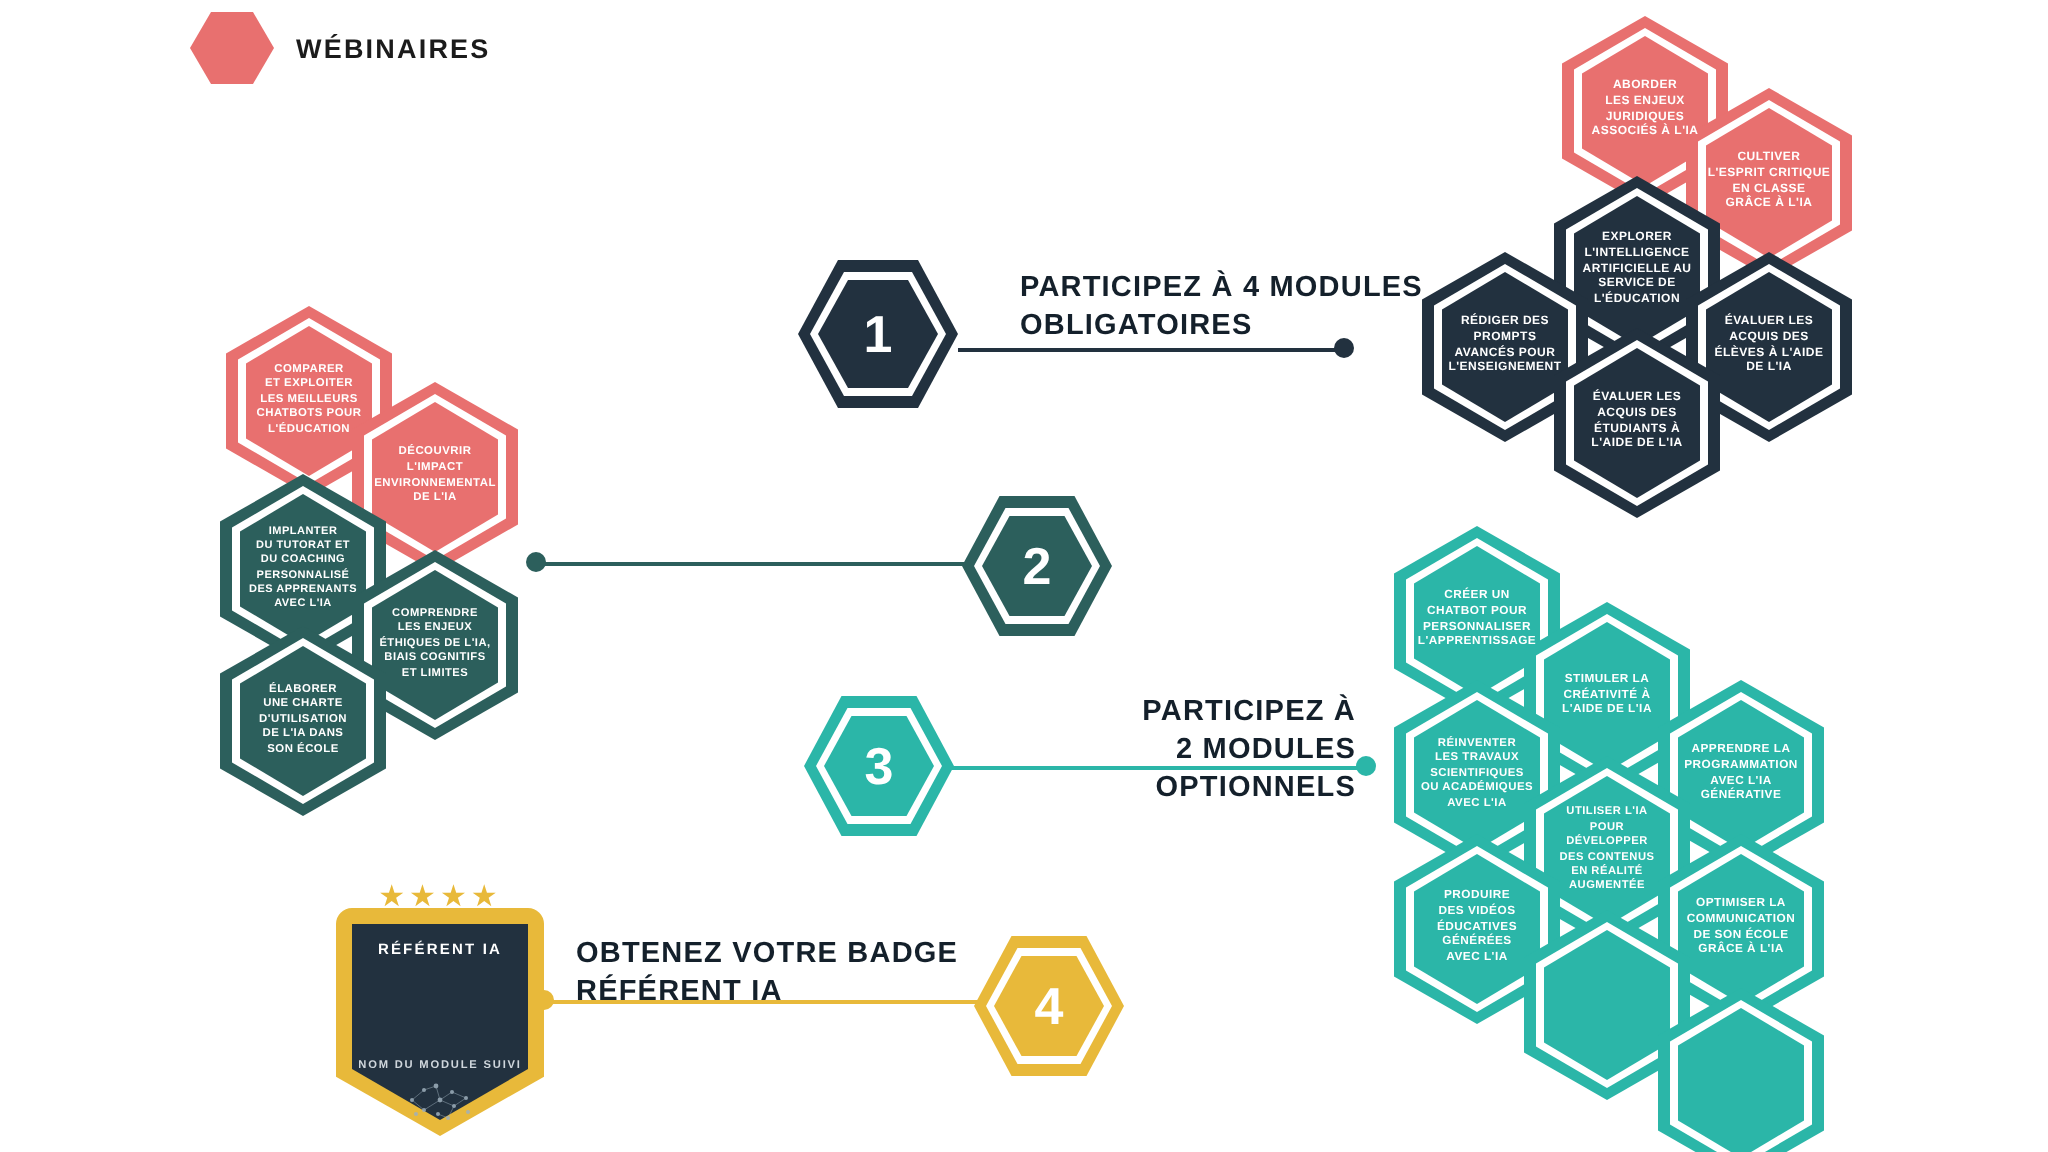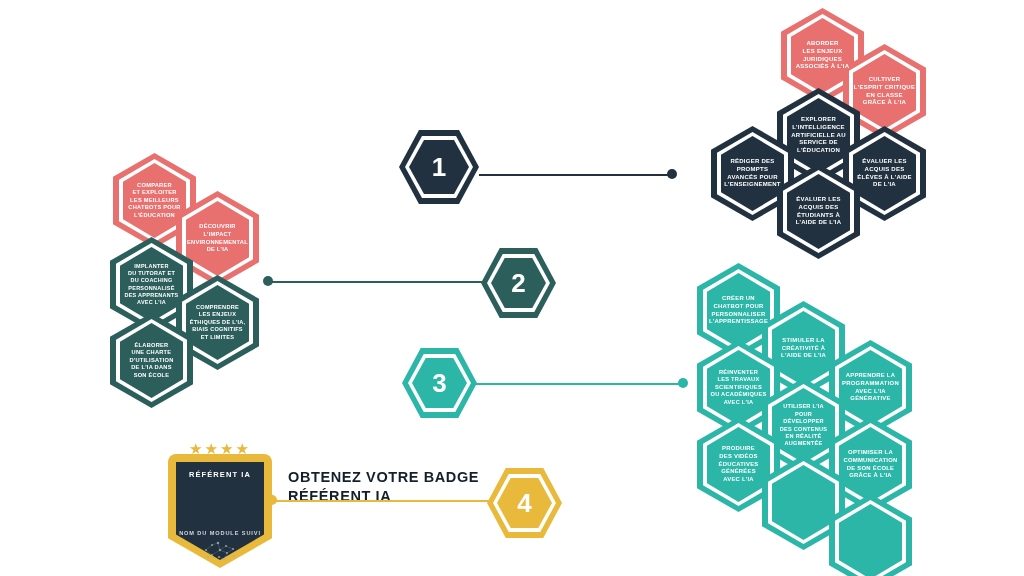--- a/index.html
+++ b/index.html
@@ -61,39 +61,45 @@
     font-family:"DejaVu Sans",sans-serif;}
   .badge-sub{position:absolute;left:0;top:90px;width:104px;text-align:center;
     color:#cfd6dc;font-size:5.6px;font-weight:bold;letter-spacing:.9px;z-index:6;}
   .badge-dots{position:absolute;left:32px;top:100px;width:40px;height:20px;z-index:6;opacity:.85;}
 </style>
 </head>
 <body>
 
 <div id="stage">
 
-
+  <div class="tag-wrap">
+    <div class="tag-hex"></div>
+    <div class="tag-label">WÉBINAIRES</div>
+  </div>
+
+  <div class="caption" id="cap1" style="left: 510px; top: 135px; text-align: left;">PARTICIPEZ À 4 MODULES<br>OBLIGATOIRES</div>
   <div class="line" id="line1" style="left: 479px; top: 174px; width: 193px; background: rgb(34, 49, 63);"></div>
   <div class="dot" id="dot1" style="left: 667px; top: 169px; background: rgb(34, 49, 63);"></div>
   <div class="stephex" id="step1" style="left:399px;top:130px;width:80px;height:74px;">
     <div class="outline" style="background:#22313F;"></div>
     <div class="inner" style="background:#fff;"></div>
     <div class="inner" style="left:10px;top:10px;width:60px;height:54px;background:#22313F;"></div>
     <div class="num">1</div>
   </div>
 
   <div class="line" id="line2" style="left: 268px; top: 281px; width: 217px; background: rgb(44, 95, 92);"></div>
   <div class="dot" id="dot2" style="left: 263px; top: 276px; background: rgb(44, 95, 92);"></div>
   <div class="stephex" id="step2" style="left:481px;top:248px;width:75px;height:70px;">
     <div class="outline" style="background:#2C5F5C;"></div>
     <div class="inner" style="background:#fff;"></div>
     <div class="inner" style="left:10px;top:10px;width:55px;height:50px;background:#2C5F5C;"></div>
     <div class="num">2</div>
   </div>
 
+  <div class="caption" id="cap3" style="left: 488px; top: 347px; text-align: right; width: 190px;">PARTICIPEZ À<br>2 MODULES OPTIONNELS</div>
   <div class="line" id="line3" style="left: 474px; top: 383px; width: 209px; background: rgb(43, 182, 168);"></div>
   <div class="dot" id="dot3" style="left: 678px; top: 378px; background: rgb(43, 182, 168);"></div>
   <div class="stephex" id="step3" style="left:402px;top:348px;width:75px;height:70px;">
     <div class="outline" style="background:#2BB6A8;"></div>
     <div class="inner" style="background:#fff;"></div>
     <div class="inner" style="left:10px;top:10px;width:55px;height:50px;background:#2BB6A8;"></div>
     <div class="num">3</div>
   </div>
 
   <div class="caption" id="cap4" style="left: 288px; top: 468px; text-align: left;">OBTENEZ VOTRE BADGE<br>RÉFÉRENT IA</div>

